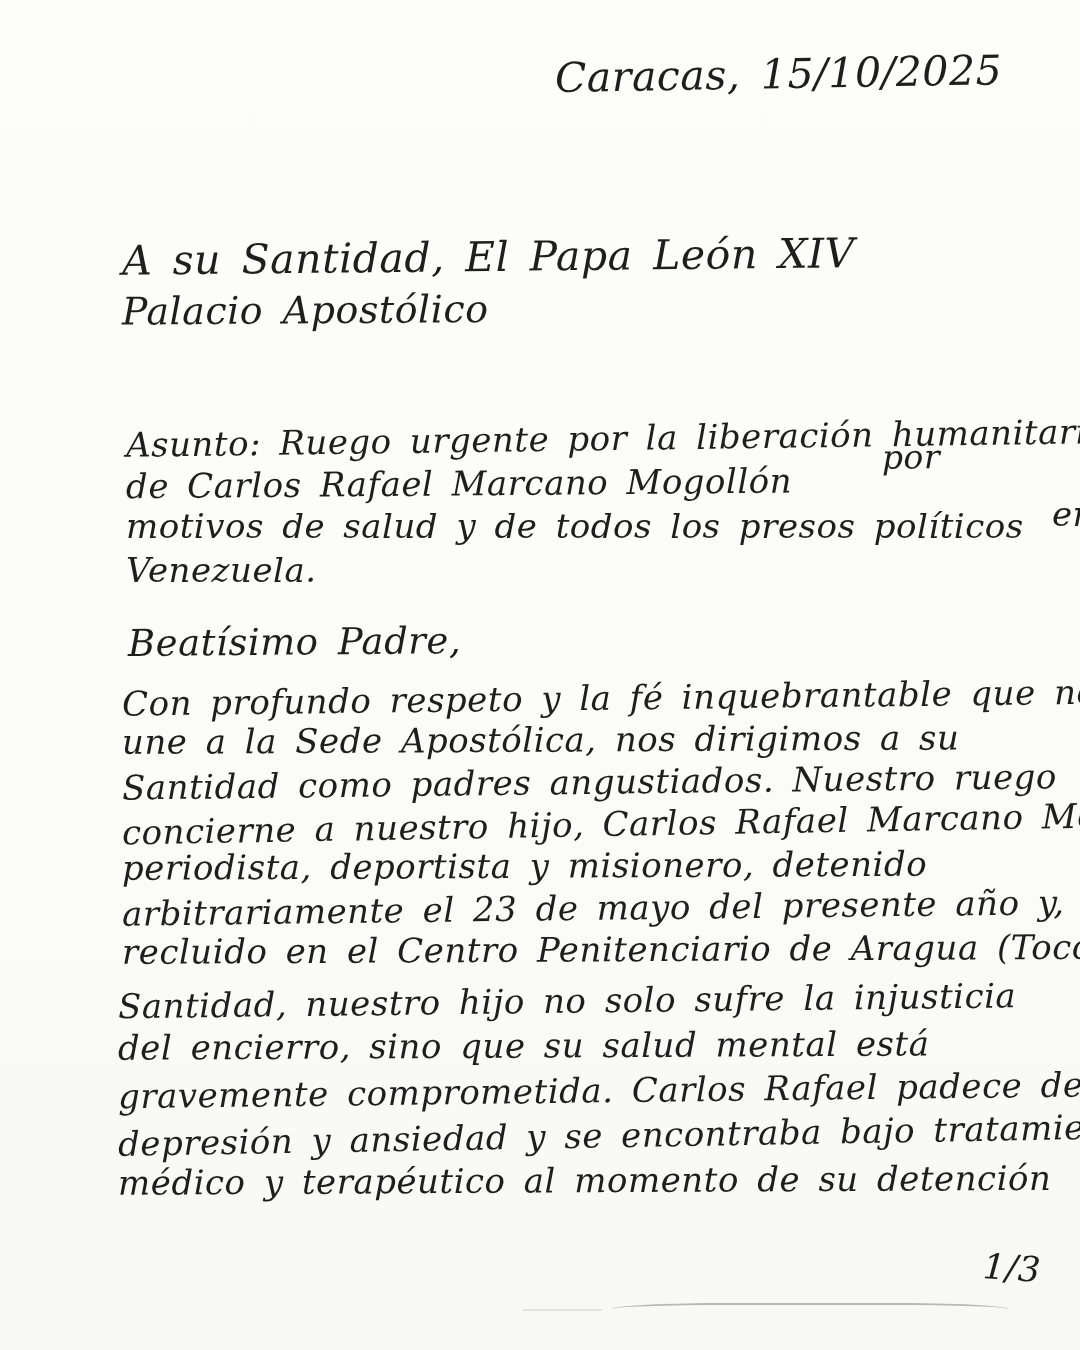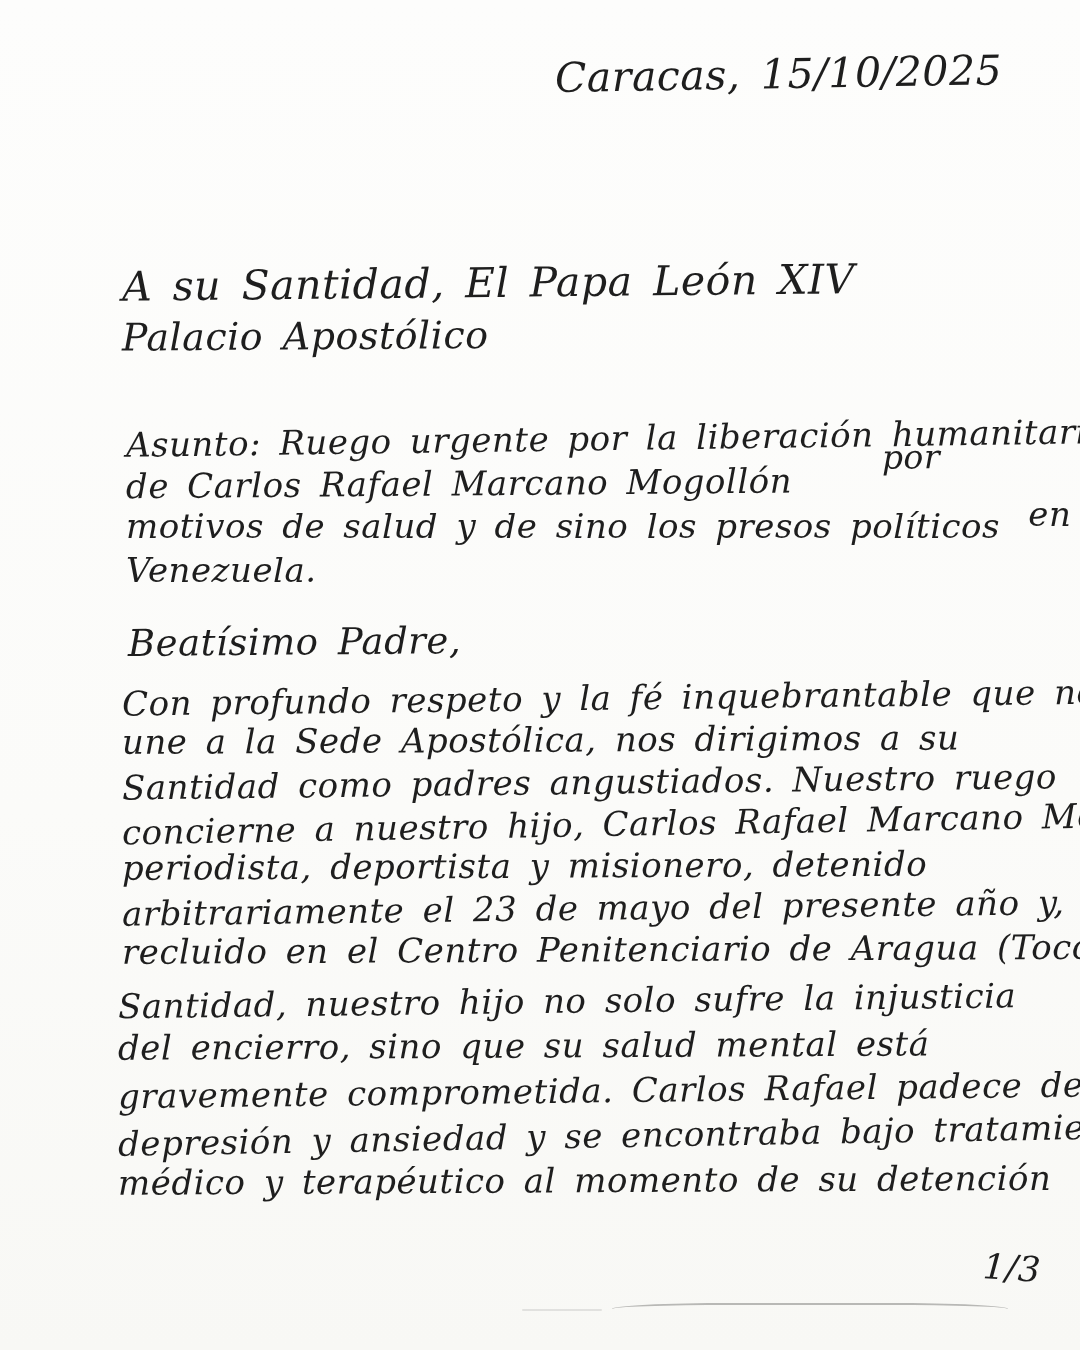--- a/index.html
+++ b/index.html
@@ -35,21 +35,20 @@
     position: absolute;
     top: 54px;
     right: 78px;
     font-size: 41px;
     transform: rotate(-1deg);
   }
 
   .recipient {
     left: 122px;
     top: 228px;
-    margin-top: 26px;
   }
   .recipient .line1 { font-size: 41px; line-height: 58px; transform: rotate(-0.6deg); }
   .recipient .line2 { font-size: 38px; line-height: 46px; transform: rotate(-0.4deg); }
   .recipient .line3 { font-size: 38px; line-height: 46px; }
 
   .subject {
     left: 126px;
     top: 416px;
     font-size: 34px;
   }
@@ -134,21 +133,21 @@
     <div class="line line2">Palacio Apostólico</div>
   </div>
 
   <div class="block subject hw">
     <div class="line sline1">Asunto: Ruego urgente por la liberación humanitaria</div>
     <div class="line sline2">
       <span>de Carlos Rafael Marcano Mogollón</span>
       <span class="raised-por">por</span>
     </div>
     <div class="line">
-      <span>motivos de salud y de sino los presos políticos</span>
+      <span>motivos de salud y de todos los presos políticos</span>
       <span class="raised-en">en</span>
     </div>
     <div class="line">Venezuela.</div>
   </div>
 
   <div class="block salutation hw">Beatísimo Padre,</div>
 
   <div class="block para1 hw">
     <div class="line tilt-a">Con profundo respeto y la fé inquebrantable que nos</div>
     <div class="line tilt-b">une a la Sede Apostólica, nos dirigimos a su</div>

